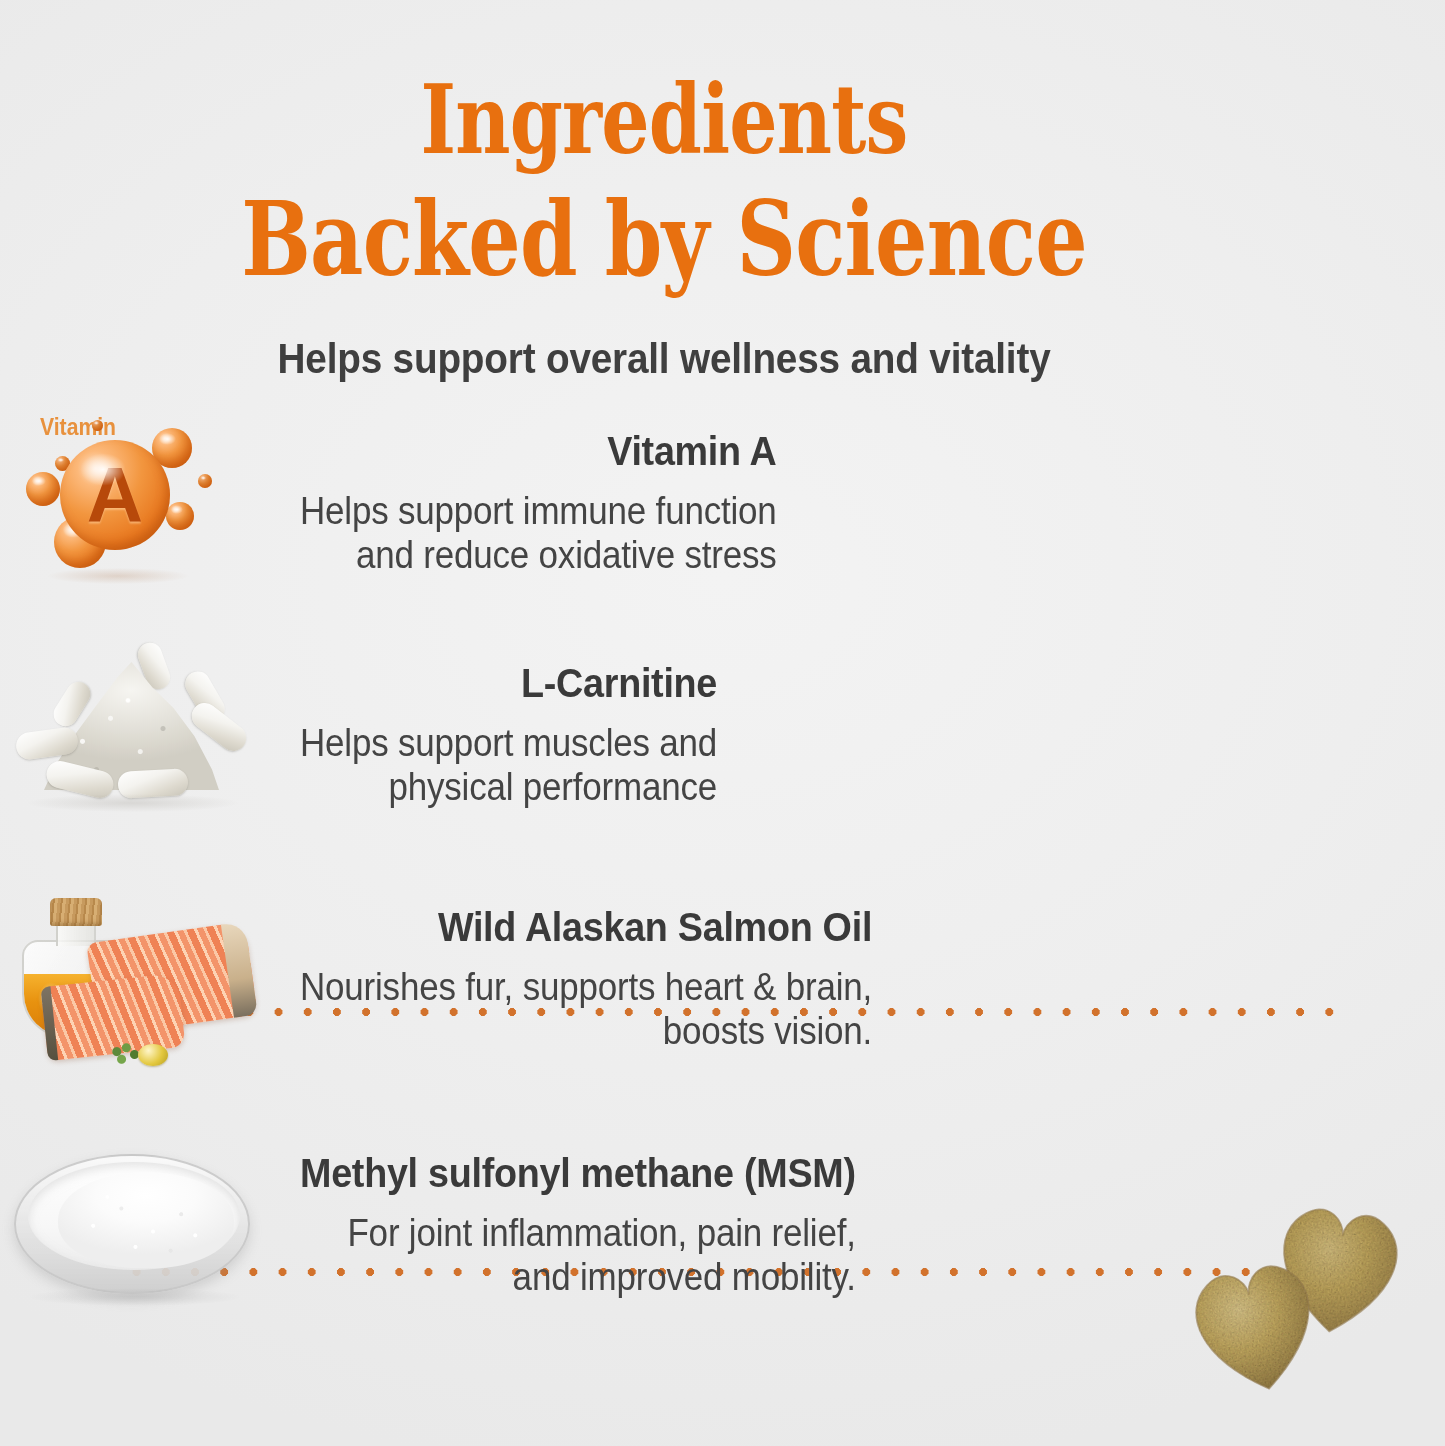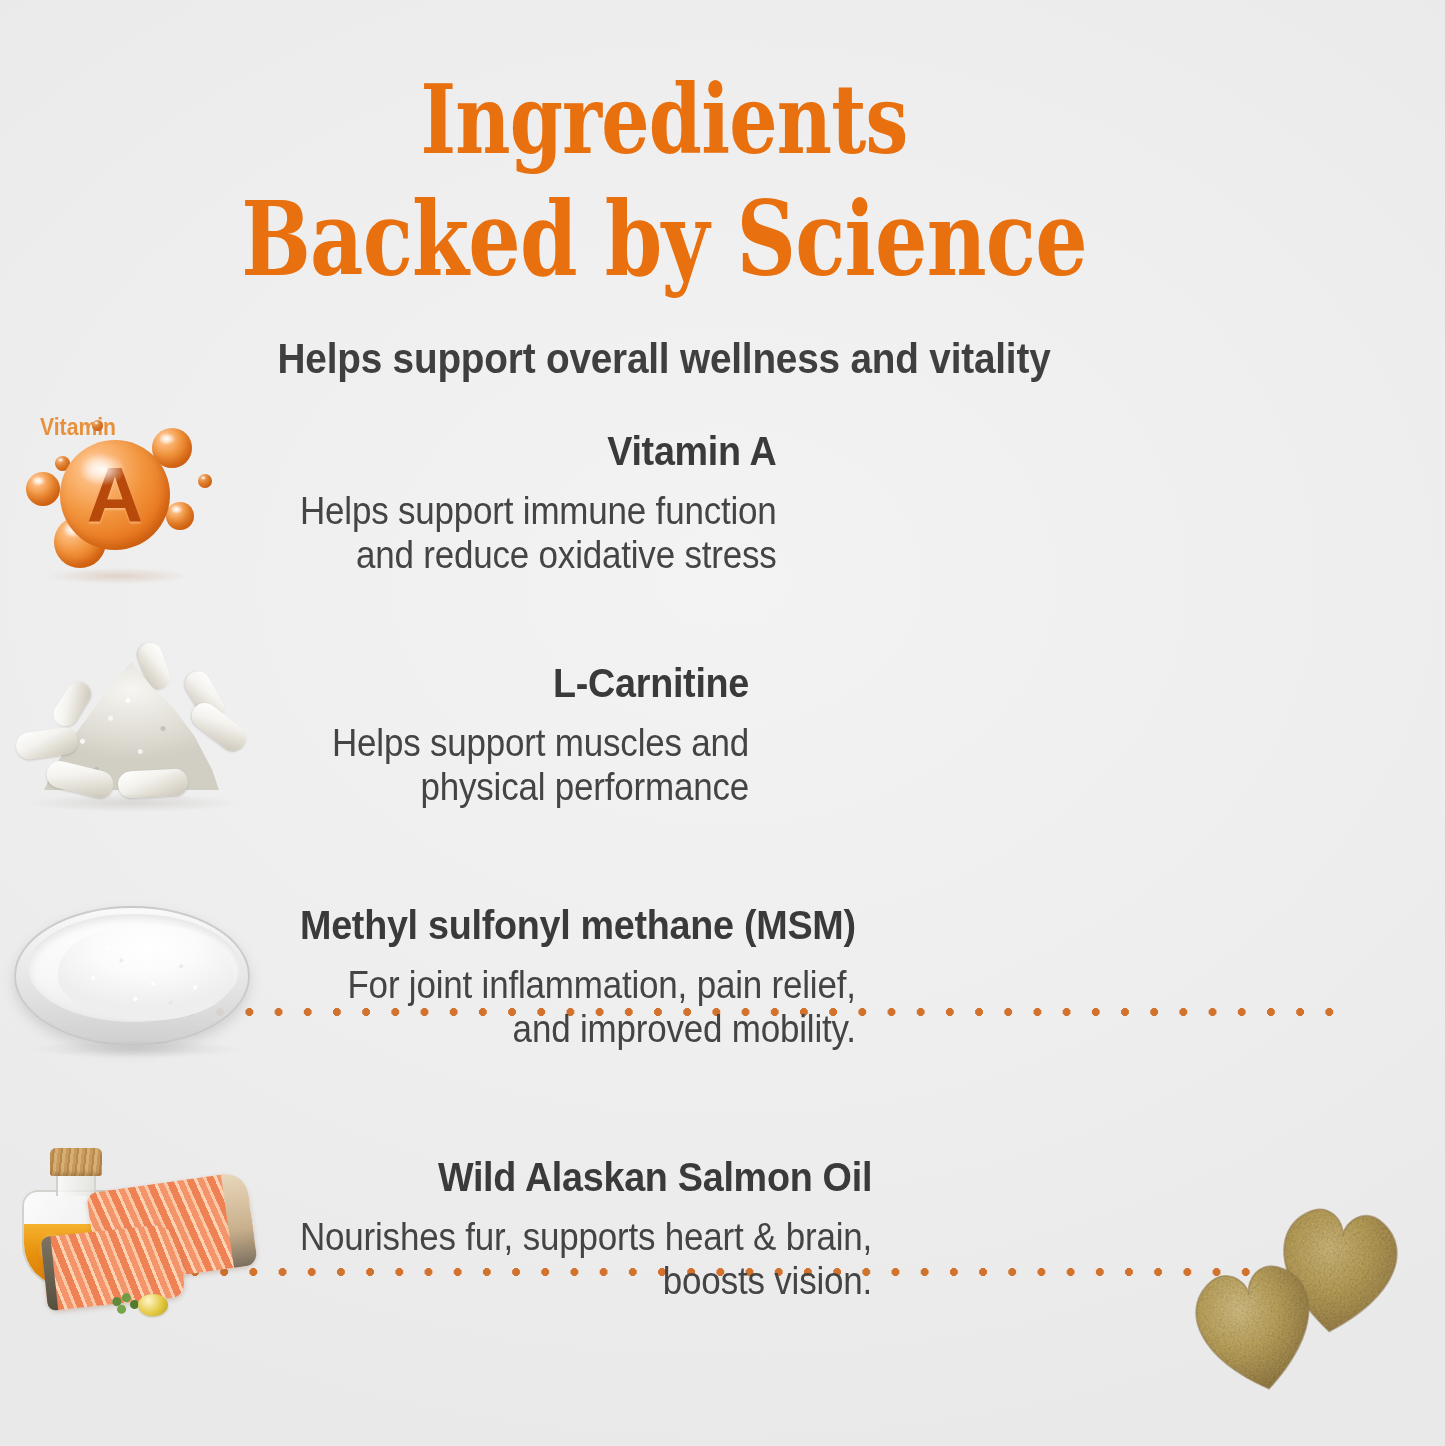--- a/index.html
+++ b/index.html
@@ -312,21 +312,21 @@
       </div>
       <div class="copy">
         <div class="ing-name">Vitamin A</div>
         <div class="ing-desc">Helps support immune function
 and reduce oxidative stress</div>
       </div>
     </div>
 
     <div class="divider" id="div1"></div>
 
-    <div class="row" style="height:250px; padding-top:42px;gap:32px;">
+    <div class="row" style="height:250px; padding-top:42px;">
       <div class="thumb">
         <div class="powder">
           <div class="cap c7"></div>
           <div class="cap c6"></div>
           <div class="cap c5"></div>
           <div class="mound"></div>
           <div class="cap c1"></div>
           <div class="cap c4"></div>
           <div class="cap c2"></div>
           <div class="cap c3"></div>
@@ -334,38 +334,20 @@
         </div>
       </div>
       <div class="copy">
         <div class="ing-name">L-Carnitine</div>
         <div class="ing-desc">Helps support muscles and
 physical performance</div>
       </div>
     </div>
 
     <div class="divider" id="div2"></div>
-
-    <div class="row" style="height:250px; padding-top:34px;">
-      <div class="thumb">
-        <div class="dish">
-          <div class="dish-glass">
-            <div class="dish-inner">
-              <div class="dish-powder"></div>
-            </div>
-          </div>
-          <div class="dshadow"></div>
-        </div>
-      </div>
-      <div class="copy">
-        <div class="ing-name">Methyl sulfonyl methane (MSM)</div>
-        <div class="ing-desc">For joint inflammation, pain relief,
-and improved mobility.</div>
-      </div>
-    </div>
 
     <div class="row" style="height:248px; padding-top:36px;">
       <div class="thumb">
         <div class="salmon">
           <div class="bottle">
             <div class="bot-body">
               <div class="bot-oil"></div>
             </div>
             <div class="bot-neck"></div>
             <div class="bot-cork"></div>
@@ -380,20 +362,38 @@
           <div class="softgel"></div>
         </div>
       </div>
       <div class="copy">
         <div class="ing-name">Wild Alaskan Salmon Oil</div>
         <div class="ing-desc">Nourishes fur, supports heart &amp; brain,
 boosts vision.</div>
       </div>
     </div>
 
+    <div class="row" style="height:250px; padding-top:34px;">
+      <div class="thumb">
+        <div class="dish">
+          <div class="dish-glass">
+            <div class="dish-inner">
+              <div class="dish-powder"></div>
+            </div>
+          </div>
+          <div class="dshadow"></div>
+        </div>
+      </div>
+      <div class="copy">
+        <div class="ing-name">Methyl sulfonyl methane (MSM)</div>
+        <div class="ing-desc">For joint inflammation, pain relief,
+and improved mobility.</div>
+      </div>
+    </div>
+
   </div>
 
   <div class="treats">
     <div class="heart treat-b">
       <svg viewBox="0 0 100 100" aria-hidden="true">
         <defs>
           <radialGradient id="tg2" cx="40%" cy="32%" r="75%">
             <stop offset="0%" stop-color="#d9c281"></stop>
             <stop offset="45%" stop-color="#c4a95f"></stop>
             <stop offset="100%" stop-color="#9d834a"></stop>

